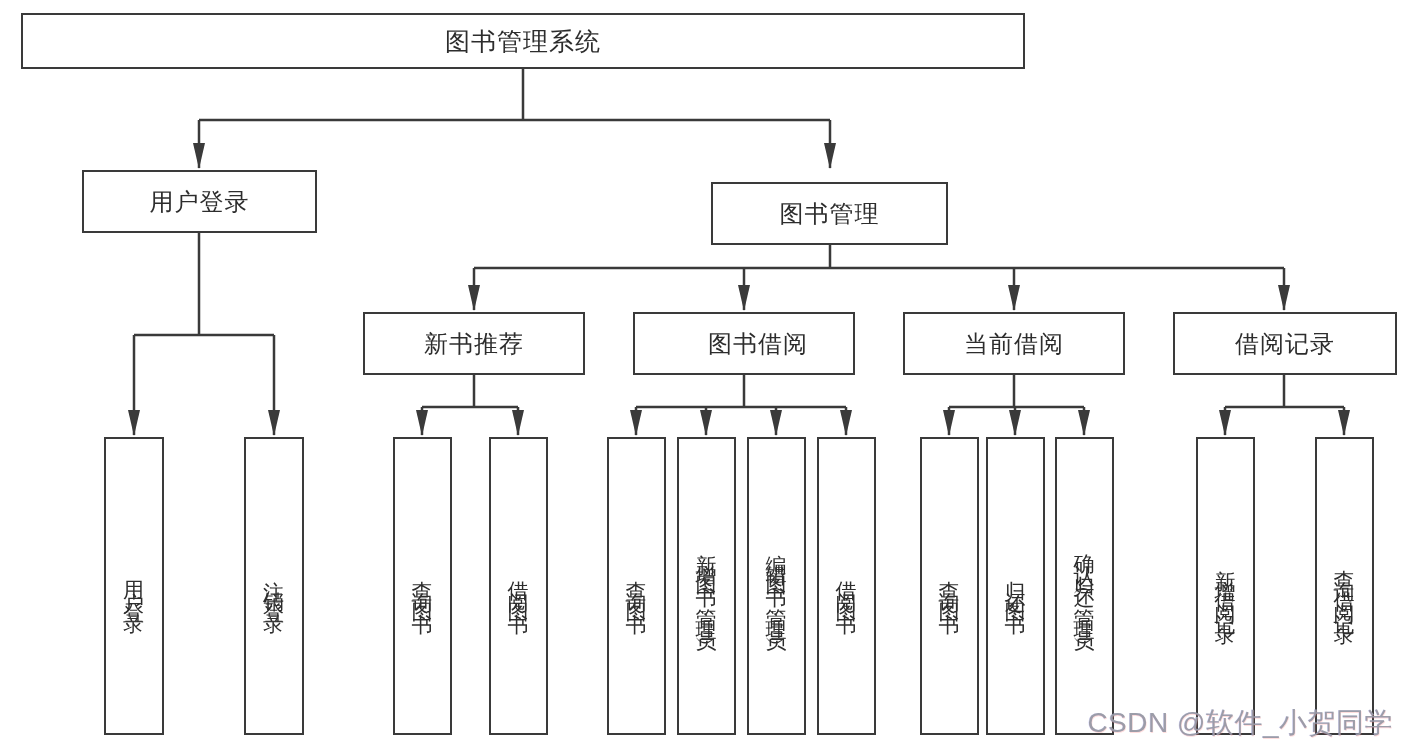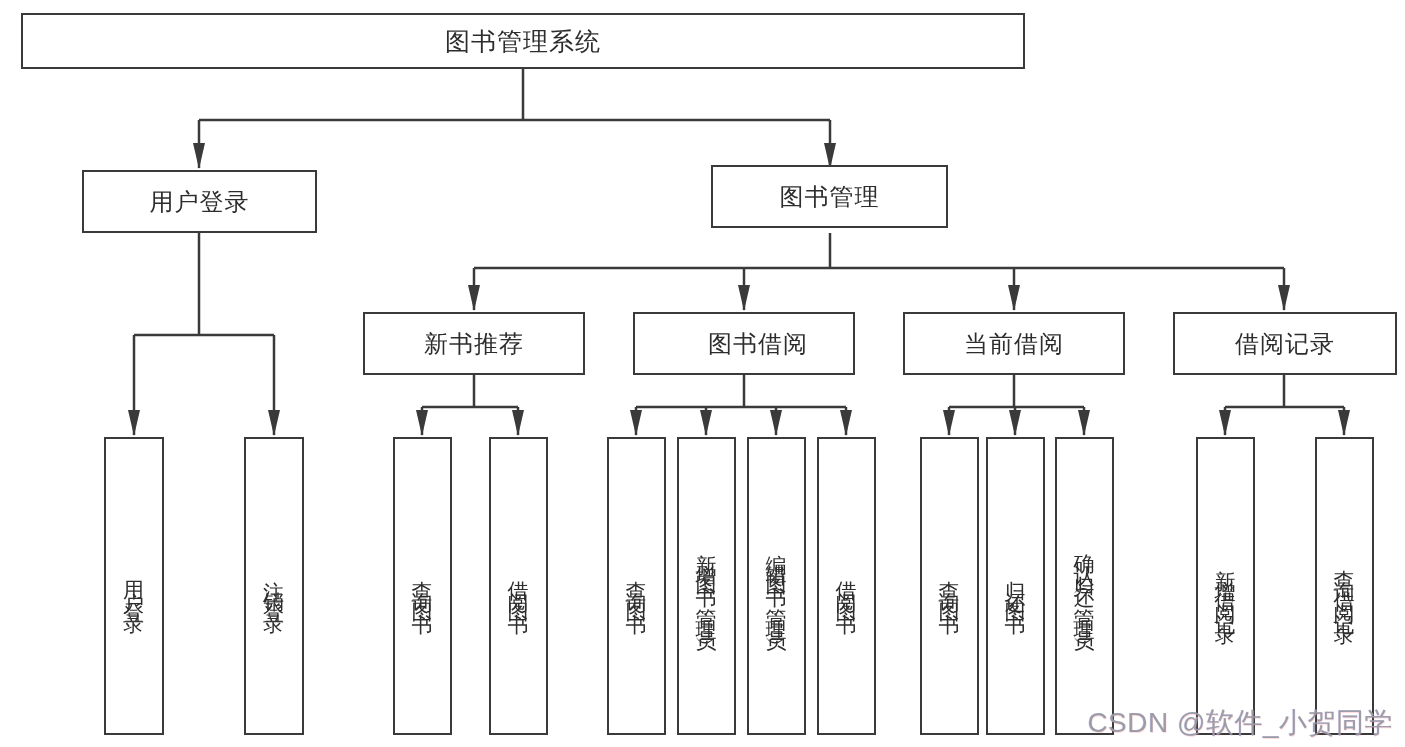--- a/index.html
+++ b/index.html
@@ -91,21 +91,21 @@
     </g>
   </svg>
 
   <div class="box hbox root" style="left:21px; top:13px; width:1004px; height:56px;">
     <span>图书管理系统</span>
   </div>
 
   <div class="box hbox" style="left:82px; top:170px; width:235px; height:63px;">
     <span>用户登录</span>
   </div>
-  <div class="box hbox" style="left:711px; top:165px; width:237px; height:63px;">
+  <div class="box hbox" style="left:711px; top:182px; width:237px; height:63px;">
     <span>图书管理</span>
   </div>
 
   <div class="box hbox" style="left:363px; top:312px; width:222px; height:63px;">
     <span>新书推荐</span>
   </div>
   <div class="box hbox" style="left:633px; top:312px; width:222px; height:63px;padding-left:28px;">
     <span>图书借阅</span>
   </div>
   <div class="box hbox" style="left:903px; top:312px; width:222px; height:63px;justify-content:center;">

